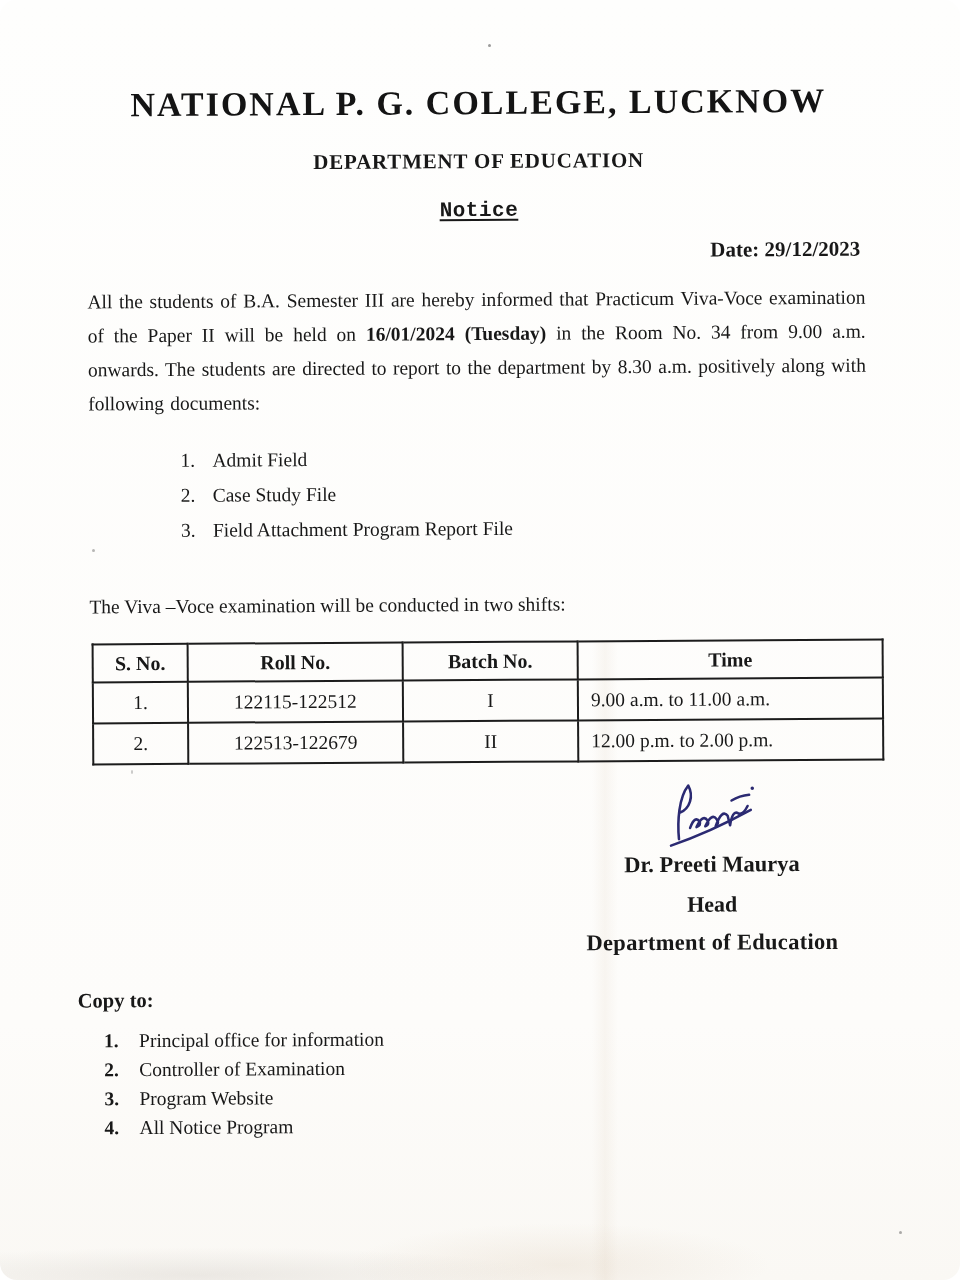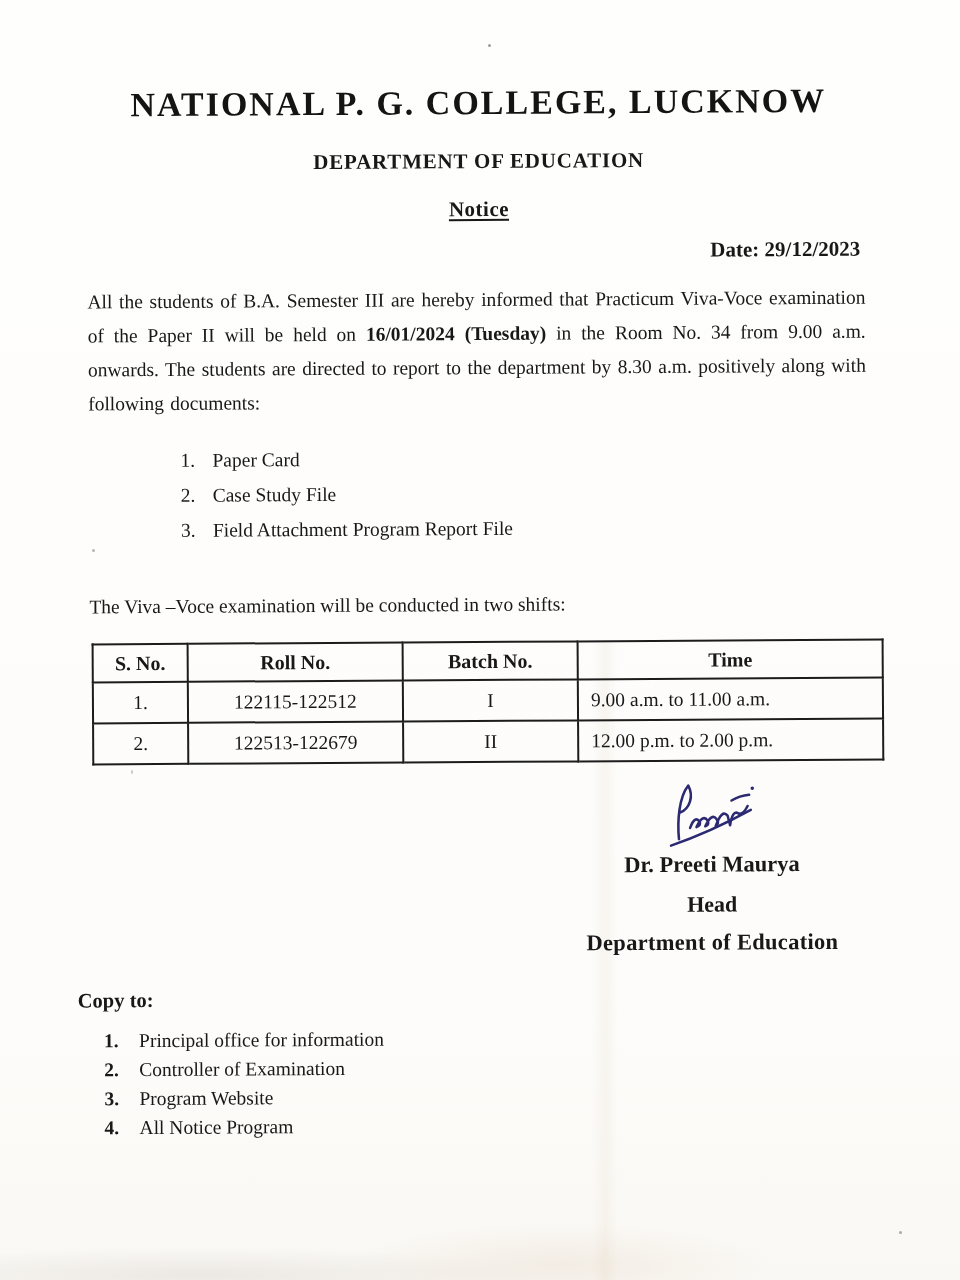--- a/index.html
+++ b/index.html
@@ -10,20 +10,21 @@
     color: #181818;
     overflow: hidden;
   }
   .paper {
     position: relative;
     width: 960px; height: 1280px;
     background:
       radial-gradient(ellipse 300px 60px at 560px 1265px, rgba(205,180,150,0.18), rgba(205,180,150,0) 70%),
       radial-gradient(ellipse 500px 40px at 200px 1275px, rgba(150,140,130,0.15), rgba(150,140,130,0) 70%),
       linear-gradient(180deg, #fefefd 0%, #fdfcfa 80%, #faf8f4 100%);
+    border-radius: 17px;
   }
   .crease {
     position: absolute;
     left: 592px; top: 640px; width: 26px; height: 640px;
     background: linear-gradient(90deg, rgba(210,190,165,0) 0%, rgba(210,190,165,0.12) 50%, rgba(210,190,165,0) 100%);
     pointer-events: none;
   }
   .speck { position: absolute; border-radius: 50%; background: #4a4a4a; }
   .speck.s1 { left: 488px; top: 44px;  width: 3px; height: 3px; opacity: .55; }
   .speck.s2 { left: 92px;  top: 549px; width: 3px; height: 3px; opacity: .4; }
@@ -51,21 +52,21 @@
     font-weight: bold;
     letter-spacing: 0.8px;
   }
   .notice-title {
     margin-top: 23px;
     text-align: center;
     font-size: 21px;
     font-weight: bold;
     letter-spacing: 0.5px;
   }
-  .notice-title span { text-decoration: underline; text-underline-offset: 3px; }
+  .notice-title span { text-decoration: underline; text-underline-offset: 3px; font-family: Liberation Mono, monospace; }
   .date-line {
     margin-top: 17px;
     text-align: right;
     padding-right: 99px;
     font-size: 21px;
     font-weight: bold;
   }
   .body-paragraph {
     margin: 19px 94px 0 88px;
     font-size: 19.5px;
@@ -150,21 +151,21 @@
     <div class="date-line">Date: 29/12/2023</div>
 
     <div class="body-paragraph">
       <span>All the students of B.A. Semester III are hereby informed that Practicum Viva-Voce examination of the Paper II will be held on </span><b>16/01/2024 (Tuesday)</b><span> in the Room No. 34 from 9.00 a.m. onwards. The students are directed to report to the department by 8.30 a.m. positively along with following documents:</span>
     </div>
 
     <div class="doc-list">
 
         <div class="li">
           <span class="num">1.</span>
-          <span>Paper Card</span>
+          <span>Admit Field</span>
         </div>
 
         <div class="li">
           <span class="num">2.</span>
           <span>Case Study File</span>
         </div>
 
         <div class="li">
           <span class="num">3.</span>
           <span>Field Attachment Program Report File</span>

